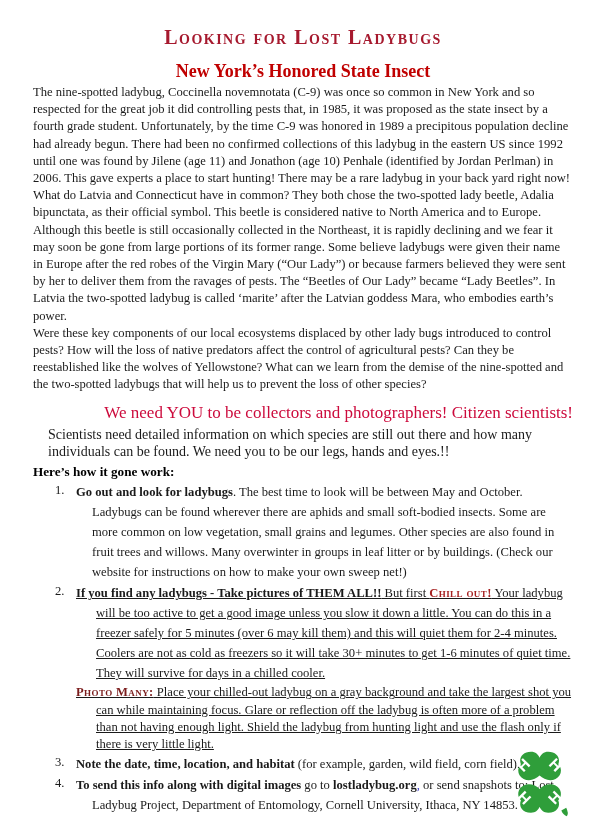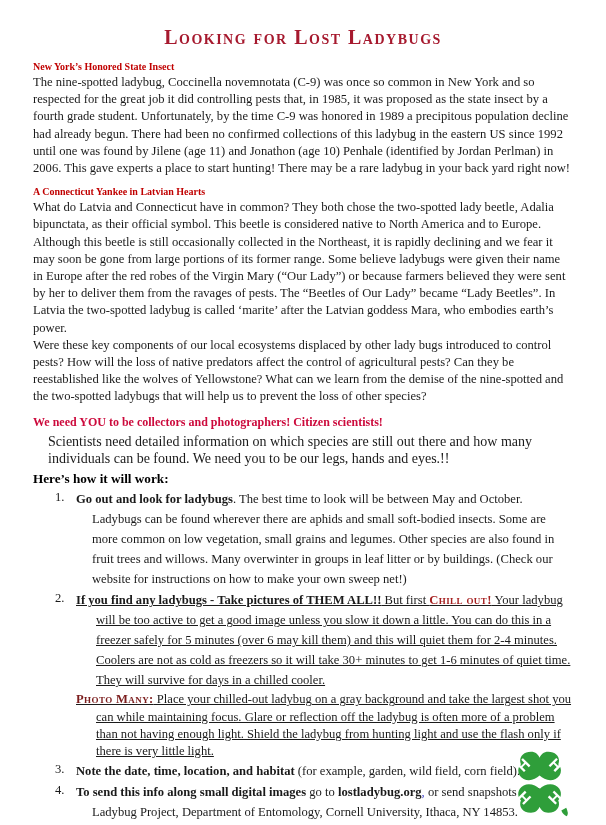--- a/index.html
+++ b/index.html
@@ -4,24 +4,24 @@
 <style>
   html,body{margin:0;padding:0;background:#ffffff;}
   body{width:606px;height:825px;overflow:hidden;
        font-family:"Liberation Serif","DejaVu Serif",serif;
        color:#1a1a1a;-webkit-font-smoothing:antialiased;}
   .page{box-sizing:border-box;width:606px;height:825px;padding:26px 33px 12px 33px;position:relative;}
 
   .doc-title{color:#a6192e;font-weight:bold;font-variant:small-caps;
              font-size:20px;letter-spacing:1.5px;text-align:center;margin:0 0 12px 0;}
 
-  .sec-heading{color:#c00000;font-weight:bold;font-size:10px;margin:9px 0 2px 0;}
+  .sec-heading{color:#c00000;font-weight:bold;font-size:18px;margin:9px 0 2px 0;text-align:center;}
   .body-p{font-size:12.6px;line-height:17.2px;margin:0;}
 
-  .callout-heading{color:#cc0a3c;font-weight:bold;font-size:12px;margin:9px 0 3px 0;}
+  .callout-heading{color:#cc0a3c;font-weight:normal;font-size:17px;margin:9px 0 3px 0;text-align:right;}
   .callout-p{font-size:14px;line-height:17.4px;margin:0 0 0 15px;}
 
   .hw-heading{font-weight:bold;font-size:13.2px;margin:4px 0 2px 0;color:#000;}
 
   .hw-list{margin:0;padding:0;list-style:none;}
   .hw-item{display:flex;margin:0 0 1px 0;}
   .hw-item .num{width:21px;margin-left:22px;flex:0 0 auto;font-size:12.6px;line-height:17.2px;}
   .li-body{flex:1;font-size:12.6px;line-height:20px;padding-left:16px;text-indent:-16px;}
   .hint-p{font-size:12.6px;line-height:17.2px;padding-left:20px;text-indent:-20px;margin-top:1px;}
 
@@ -40,54 +40,53 @@
 <div class="page">
 
   <h1 class="doc-title">Looking for Lost Ladybugs</h1>
 
   <div>
     <h2 class="sec-heading">New York’s Honored State Insect</h2>
     <p class="body-p"><span>The nine-spotted ladybug, </span><span class="i">Coccinella novemnotata</span><span> (C-9) was once so common in New York and so respected for the great job it did controlling pests that, in 1985, it was proposed as the state insect by a fourth grade student.  Unfortunately, by the time C-9 was honored in 1989 a precipitous population decline had already begun.  There had been no confirmed collections of this ladybug in the eastern US since 1992 until one was found by Jilene  (age 11) and Jonathon (age 10) Penhale (identified by Jordan Perlman) in 2006. This gave experts a place to start hunting! There may be a rare ladybug in your back yard right now!</span></p>
   </div>
 
   <div>
-    <h2 class="sec-heading">A Connecticut Yankee in Latvian Hearts</h2>
     <p class="body-p"><span>What do Latvia and Connecticut have in common?  They both chose the two-spotted lady beetle, </span><span class="i">Adalia bipunctata</span><span>, as their official symbol. This beetle is considered native to North America and to Europe. Although this beetle is still occasionally collected in the Northeast, it is rapidly declining and we fear it may soon be gone from large portions of its former range. Some believe ladybugs were given their name in Europe after the red robes of the Virgin Mary (“Our Lady”) or because farmers believed they were sent by her to deliver them from the ravages of pests.  The “Beetles of Our Lady” became “Lady Beetles”. In Latvia the two-spotted ladybug is called ‘marite’ after the Latvian goddess Mara, who embodies earth’s power.</span></p>
   </div>
 
   <div>
     <p class="body-p"><span>Were these key components of our local ecosystems displaced by other lady bugs introduced to control pests?  How will the loss of  native predators affect the control of agricultural pests?  Can they be reestablished like the wolves of Yellowstone?  What can we learn from the demise of the nine-spotted and the two-spotted ladybugs that will help us to prevent the loss of other species?</span></p>
   </div>
 
   <div>
     <h2 class="callout-heading">We need YOU to be collectors and photographers! Citizen scientists!</h2>
     <p class="callout-p">Scientists need detailed information on which species are still out there and how many individuals can be found. We need you to be our legs, hands and eyes.!!</p>
   </div>
 
-  <h2 class="hw-heading">Here’s how it will work:</h2>
+  <h2 class="hw-heading">Here’s how it gone work:</h2>
 
   <ol class="hw-list">
     <li class="hw-item">
       <span class="num">1.</span>
       <div class="li-body"><span class="b">Go out and look for ladybugs</span><span>. The best time to look will be between May and October.  Ladybugs can be found wherever there are aphids and small soft-bodied insects.  Some are more common on low vegetation, small grains and legumes.  Other species are also found in fruit trees and willows.  Many overwinter in groups in leaf litter or by buildings. (Check our website for instructions on how to make your own sweep net!)</span></div>
     </li>
     <li class="hw-item">
       <span class="num">2.</span>
       <div style="flex:1;text-decoration:underline;">
         <div class="li-body" style="padding-left:20px;text-indent:-20px;"><span class="b">If you find any ladybugs - Take pictures of THEM ALL!!</span><span>  But first </span><span class="sc red">Chill out!</span><span>  Your ladybug will be too active to get a good image unless you slow it  down a little.  You can do this in a freezer safely for 5 minutes (over 6 may kill them) and this will quiet them for 2-4 minutes.  Coolers are not as cold as freezers so it will take 30+ minutes to get 1-6 minutes of quiet time.  They will survive for days in a chilled cooler.</span></div>
         <div class="hint-p"><span class="sc maroon">Photo Many:</span><span>  Place your chilled-out ladybug on a gray background and take the largest shot you can while maintaining focus.  Glare or reflection off the ladybug is often more of a problem than not having enough light.  Shield the ladybug from hunting light and use the flash only if there is very little light.</span></div>
       </div>
     </li>
     <li class="hw-item">
       <span class="num">3.</span>
       <div class="li-body"><span class="b">Note the date, time, location, and habitat</span><span> (for example, garden, wild field, corn field).</span></div>
     </li>
     <li class="hw-item">
       <span class="num">4.</span>
-      <div class="li-body"><span class="b">To send this info along small digital images</span><span> go to </span><span class="b">lostladybug.org</span><span class="blue">,</span><span> or send snapshots to: Lost Ladybug Project, Department of Entomology, Cornell University, Ithaca, NY 14853.</span></div>
+      <div class="li-body"><span class="b">To send this info along with digital images</span><span> go to </span><span class="b">lostladybug.org</span><span class="blue">,</span><span> or send snapshots to: Lost Ladybug Project, Department of Entomology, Cornell University, Ithaca, NY 14853.</span></div>
     </li>
 
   </ol>
 
   <div class="clover-wrap">
     <svg viewBox="0 0 100 100" width="74" height="70">
       <g fill="#2f9e3a">
         <path d="M27 4 C14 4 8 14 12 23 C6 28 6 40 16 45 C24 49 34 46 40 40 C46 46 56 49 64 45 C74 40 74 28 68 23 C72 14 66 4 53 4 C46 4 42 8 40 13 C38 8 34 4 27 4 Z" transform="translate(10,0) scale(0.95)"></path>
         <path d="M27 4 C14 4 8 14 12 23 C6 28 6 40 16 45 C24 49 34 46 40 40 C46 46 56 49 64 45 C74 40 74 28 68 23 C72 14 66 4 53 4 C46 4 42 8 40 13 C38 8 34 4 27 4 Z" transform="translate(10,95) scale(0.95,-0.95)"></path>
         <path d="M86 84 q4 8 1 12 q-5 -1 -8 -8 z"></path>

